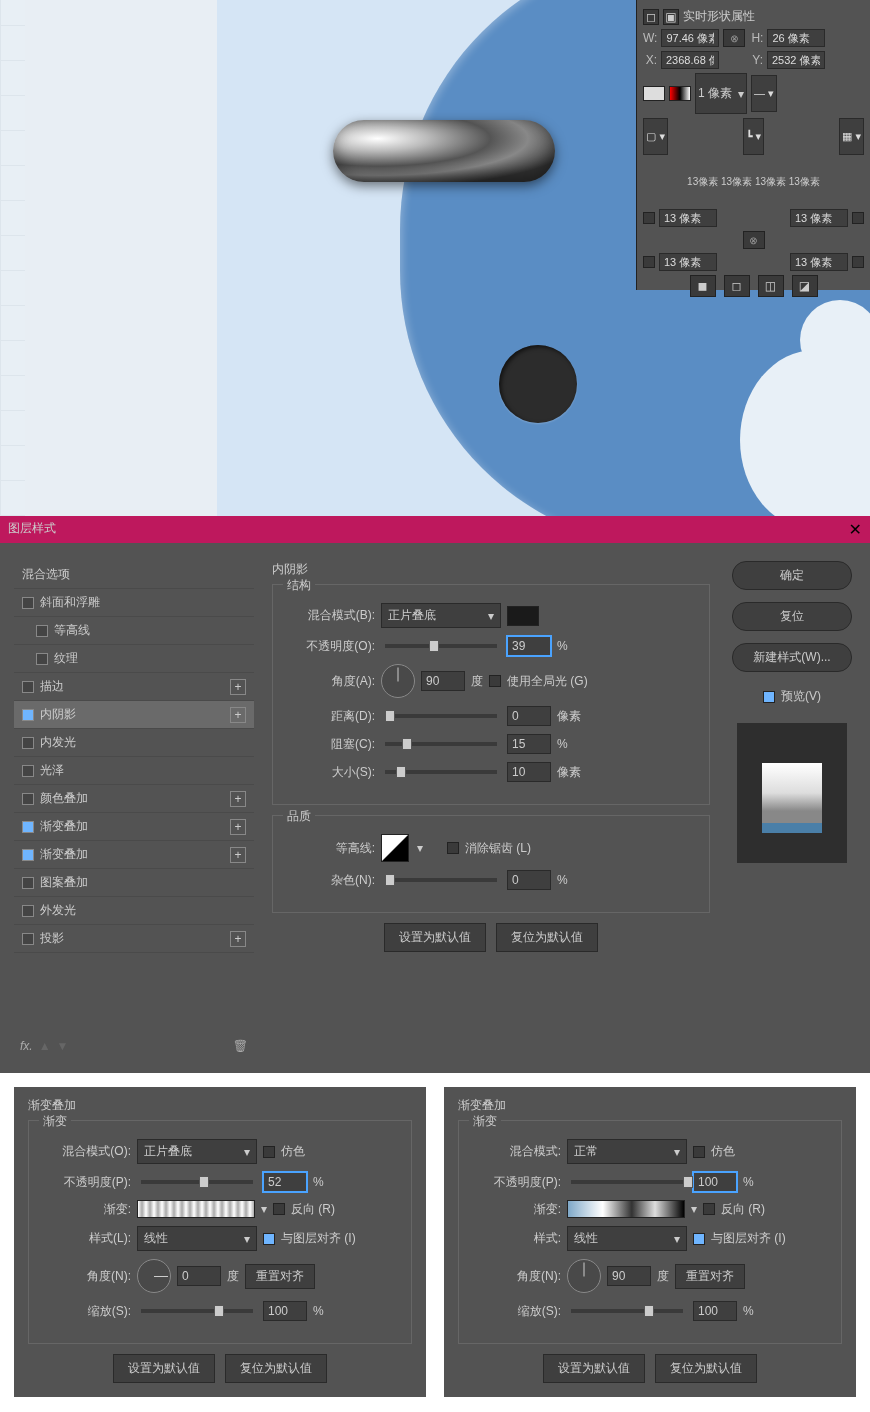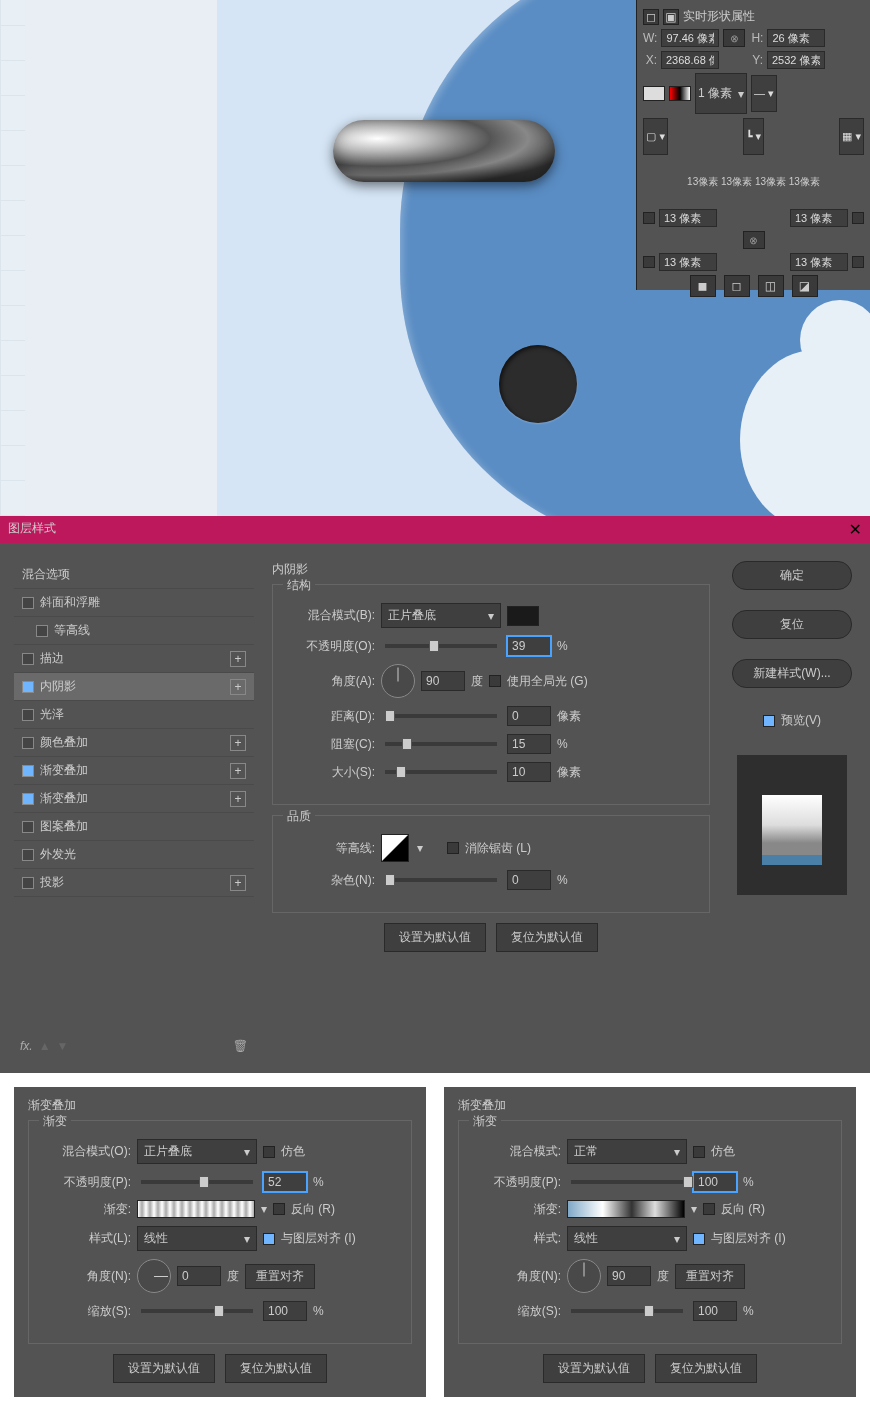--- a/index.html
+++ b/index.html
@@ -50,21 +50,21 @@
 .slider .thumb{position:absolute;top:-4px;width:10px;height:12px;background:#ccc;border:1px solid #555}
 .numbox{width:44px;background:#3f3f3f;border:1px solid #2a2a2a;padding:2px 4px;text-align:left}
 .numbox.hl{border:1px solid #4aa3ff;outline:1px solid #4aa3ff}
 .color-swatch{width:32px;height:20px;background:#1a1a1a;border:1px solid #222}
 .angle-dial{width:34px;height:34px;border:1px solid #888;border-radius:50%;position:relative;background:#494949}
 .angle-dial .needle{position:absolute;left:50%;top:50%;width:14px;height:1px;background:#ccc;transform-origin:left center}
 .contour-box{width:28px;height:28px;background:linear-gradient(135deg,#fff 0%,#fff 48%,#000 52%,#000 100%);border:1px solid #222}
 .btn{background:#3f3f3f;border:1px solid #2a2a2a;padding:5px 14px;cursor:pointer}
 .btn-row{display:flex;gap:10px;justify-content:center;margin-top:10px}
 
-.right-col{width:128px;display:flex;flex-direction:column;gap:20px;align-items:center}
+.right-col{width:128px;display:flex;flex-direction:column;gap:12px;align-items:center}
 .rc-btn{width:120px;padding:5px 0;background:#3f3f3f;border:1px solid #2a2a2a;border-radius:14px;text-align:center;cursor:pointer}
 .preview-chk{display:flex;align-items:center;gap:6px;margin-top:4px}
 .preview-box{width:110px;height:140px;background:#2e2e2e;display:flex;align-items:center;justify-content:center;margin-top:6px}
 .preview-inner{width:60px;height:60px;background:linear-gradient(180deg,#fff 0%,#ddd 50%,#888 80%);box-shadow:0 10px 0 #4a7fa8}
 
 .grad-panels{display:flex;gap:18px;padding:14px;background:#fff}
 .grad-panel{background:#535353;padding:10px 14px 14px;flex:1}
 .grad-swatch{width:118px;height:18px;border:1px solid #222}
 .grad-swatch.bw{background:linear-gradient(90deg,#fff 0%,#aaa 50%,#fff 100%);background-size:8px 8px}
 .grad-swatch.metal{background:linear-gradient(90deg,#7fa8c8 0%,#fff 30%,#333 55%,#ddd 75%,#000 100%)}
@@ -153,29 +153,37 @@
           <span>混合选项</span>
         </div>
         <div class="style-item">
           <span class="cb"></span>
           <span>斜面和浮雕</span>
         </div>
         <div class="style-item" style="padding-left: 22px;">
           <span class="cb"></span>
           <span>等高线</span>
         </div>
+        <div class="style-item" style="padding-left: 22px;">
+          <span class="cb"></span>
+          <span>纹理</span>
+        </div>
         <div class="style-item">
           <span class="cb"></span>
           <span>描边</span>
           <span class="plus">+</span>
         </div>
         <div class="style-item sel">
           <span class="cb on"></span>
           <span>内阴影</span>
           <span class="plus">+</span>
+        </div>
+        <div class="style-item">
+          <span class="cb"></span>
+          <span>内发光</span>
         </div>
         <div class="style-item">
           <span class="cb"></span>
           <span>光泽</span>
         </div>
         <div class="style-item">
           <span class="cb"></span>
           <span>颜色叠加</span>
           <span class="plus">+</span>
         </div>

